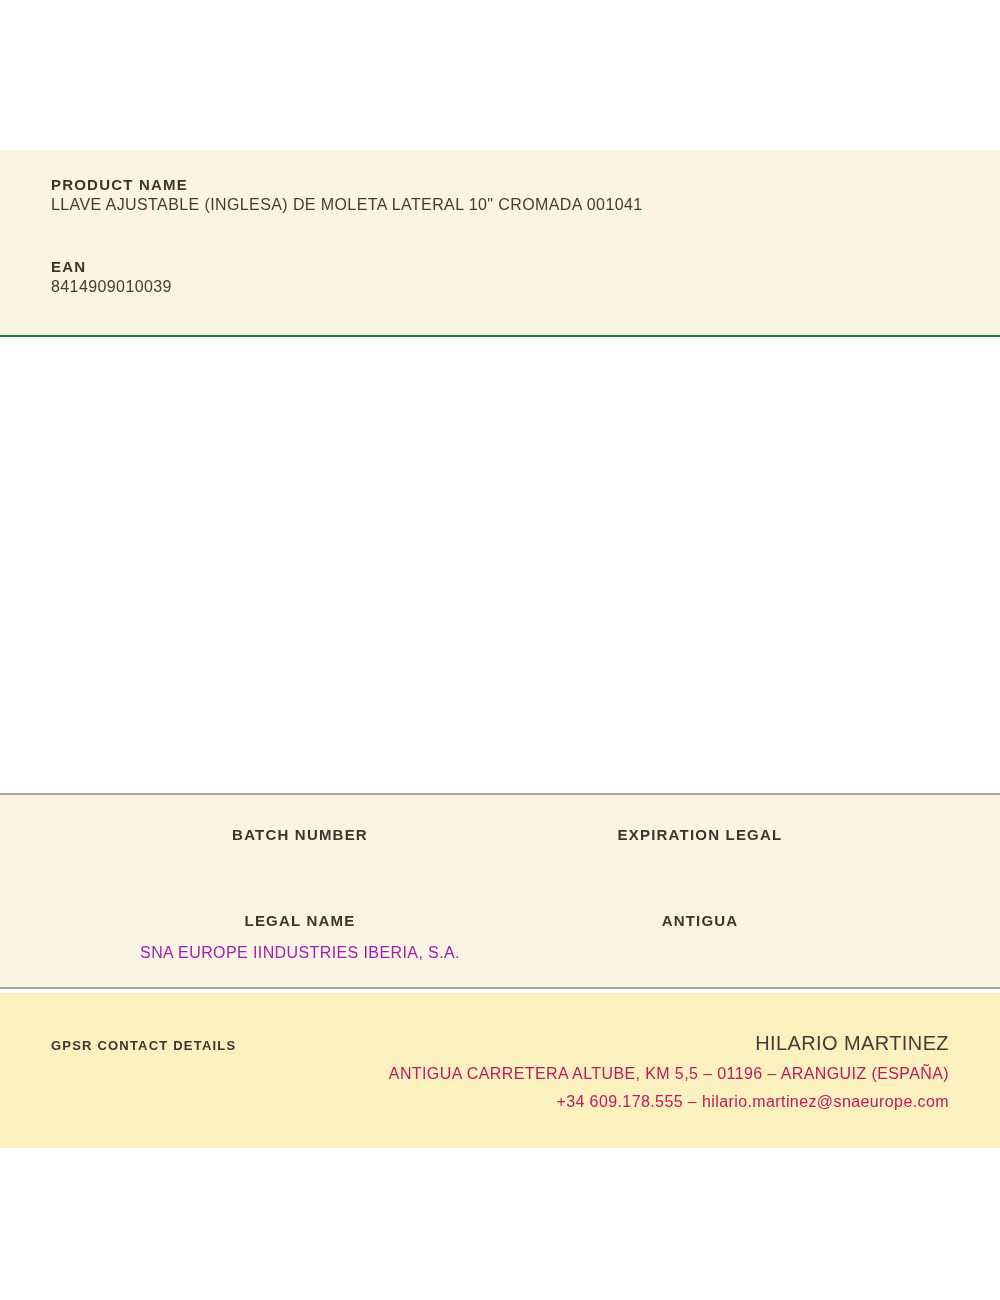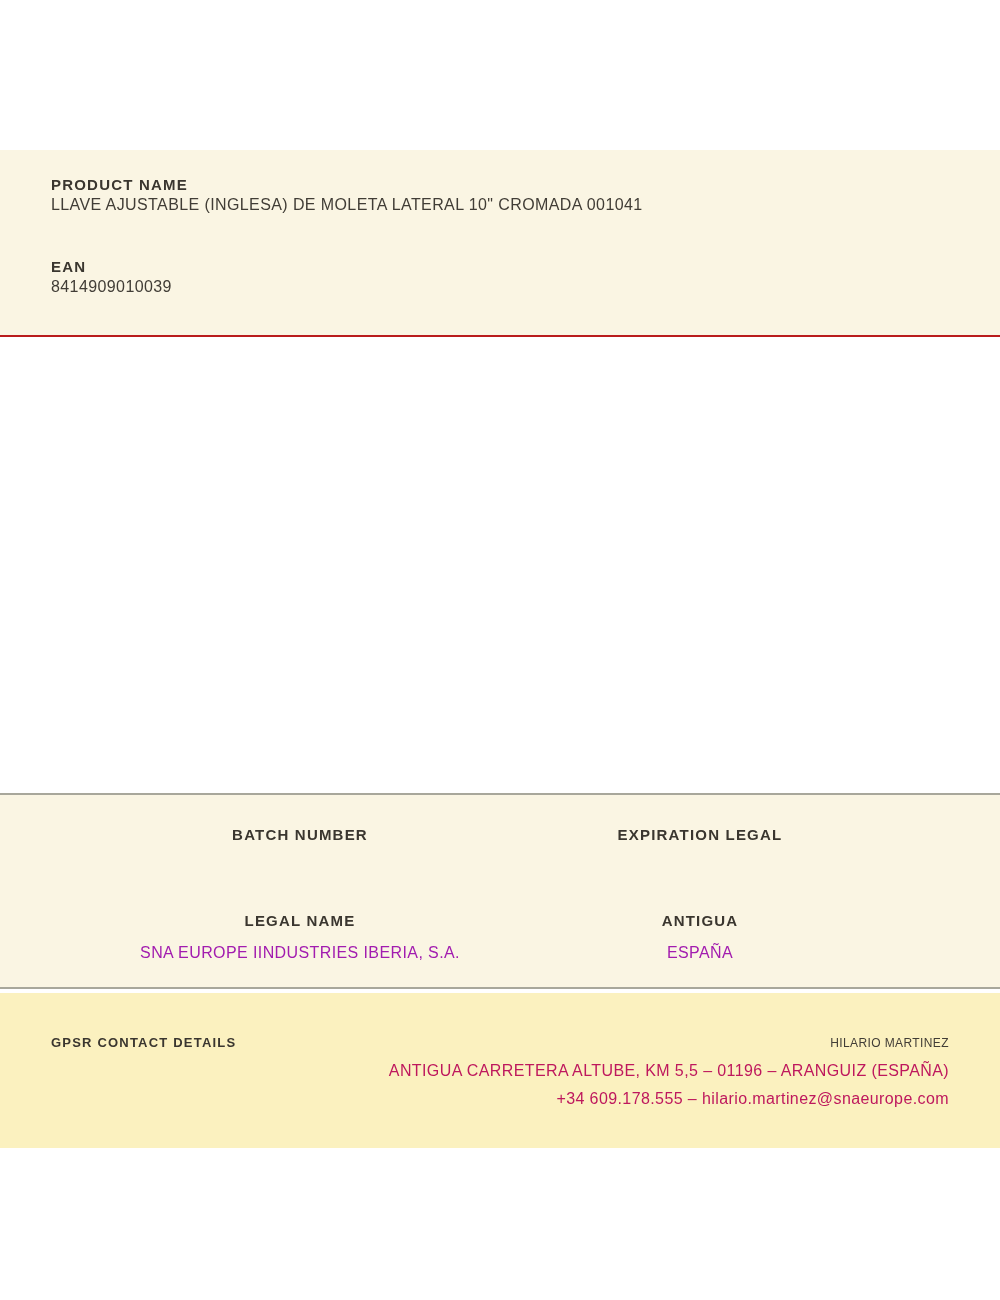--- a/index.html
+++ b/index.html
@@ -19,21 +19,21 @@
     position: absolute;
     left: 0;
     right: 0;
     box-sizing: border-box;
     background: #faf5e3;
   }
   
   .product-band {
     top: 150px;
     height: 187px;
-    border-bottom: 2px solid #b91c1c;
+    border-bottom: 2px solid #15803d;
     padding: 25px 51px 0 51px;
   }
   .field-label {
     font-size: 15px;
     font-weight: 700;
     letter-spacing: 1.2px;
     line-height: 20px;
     color: #3a362f;
   }
   .field-value {
@@ -90,21 +90,21 @@
     align-items: baseline;
     line-height: 28px;
   }
   .contact-label {
     font-size: 13px;
     font-weight: 700;
     letter-spacing: 1.2px;
     color: #3a362f;
   }
   .contact-name {
-    font-size: 12px;
+    font-size: 20px;
     letter-spacing: 0.4px;
     color: #413d36;
   }
   .contact-line {
     font-size: 16px;
     letter-spacing: 0.4px;
     line-height: 28px;
     text-align: right;
     color: #be185d;
   }
@@ -134,21 +134,20 @@
       <div class="detail">
         <div class="detail-label">EXPIRATION LEGAL</div>
         <div class="detail-value"></div>
       </div>
       <div class="detail">
         <div class="detail-label">LEGAL NAME</div>
         <div class="detail-value">SNA EUROPE IINDUSTRIES IBERIA, S.A.</div>
       </div>
       <div class="detail">
         <div class="detail-label">ANTIGUA</div>
-        <div class="detail-value">ESPAÑA</div>
       </div>
     </div>
   </section>
 
   <section class="band contact-band">
     <div class="contact-row">
       <div class="contact-label">GPSR CONTACT DETAILS</div>
       <div class="contact-name">HILARIO MARTINEZ</div>
     </div>
     <div class="contact-line">ANTIGUA CARRETERA ALTUBE, KM 5,5 – 01196 – ARANGUIZ (ESPAÑA)</div>

